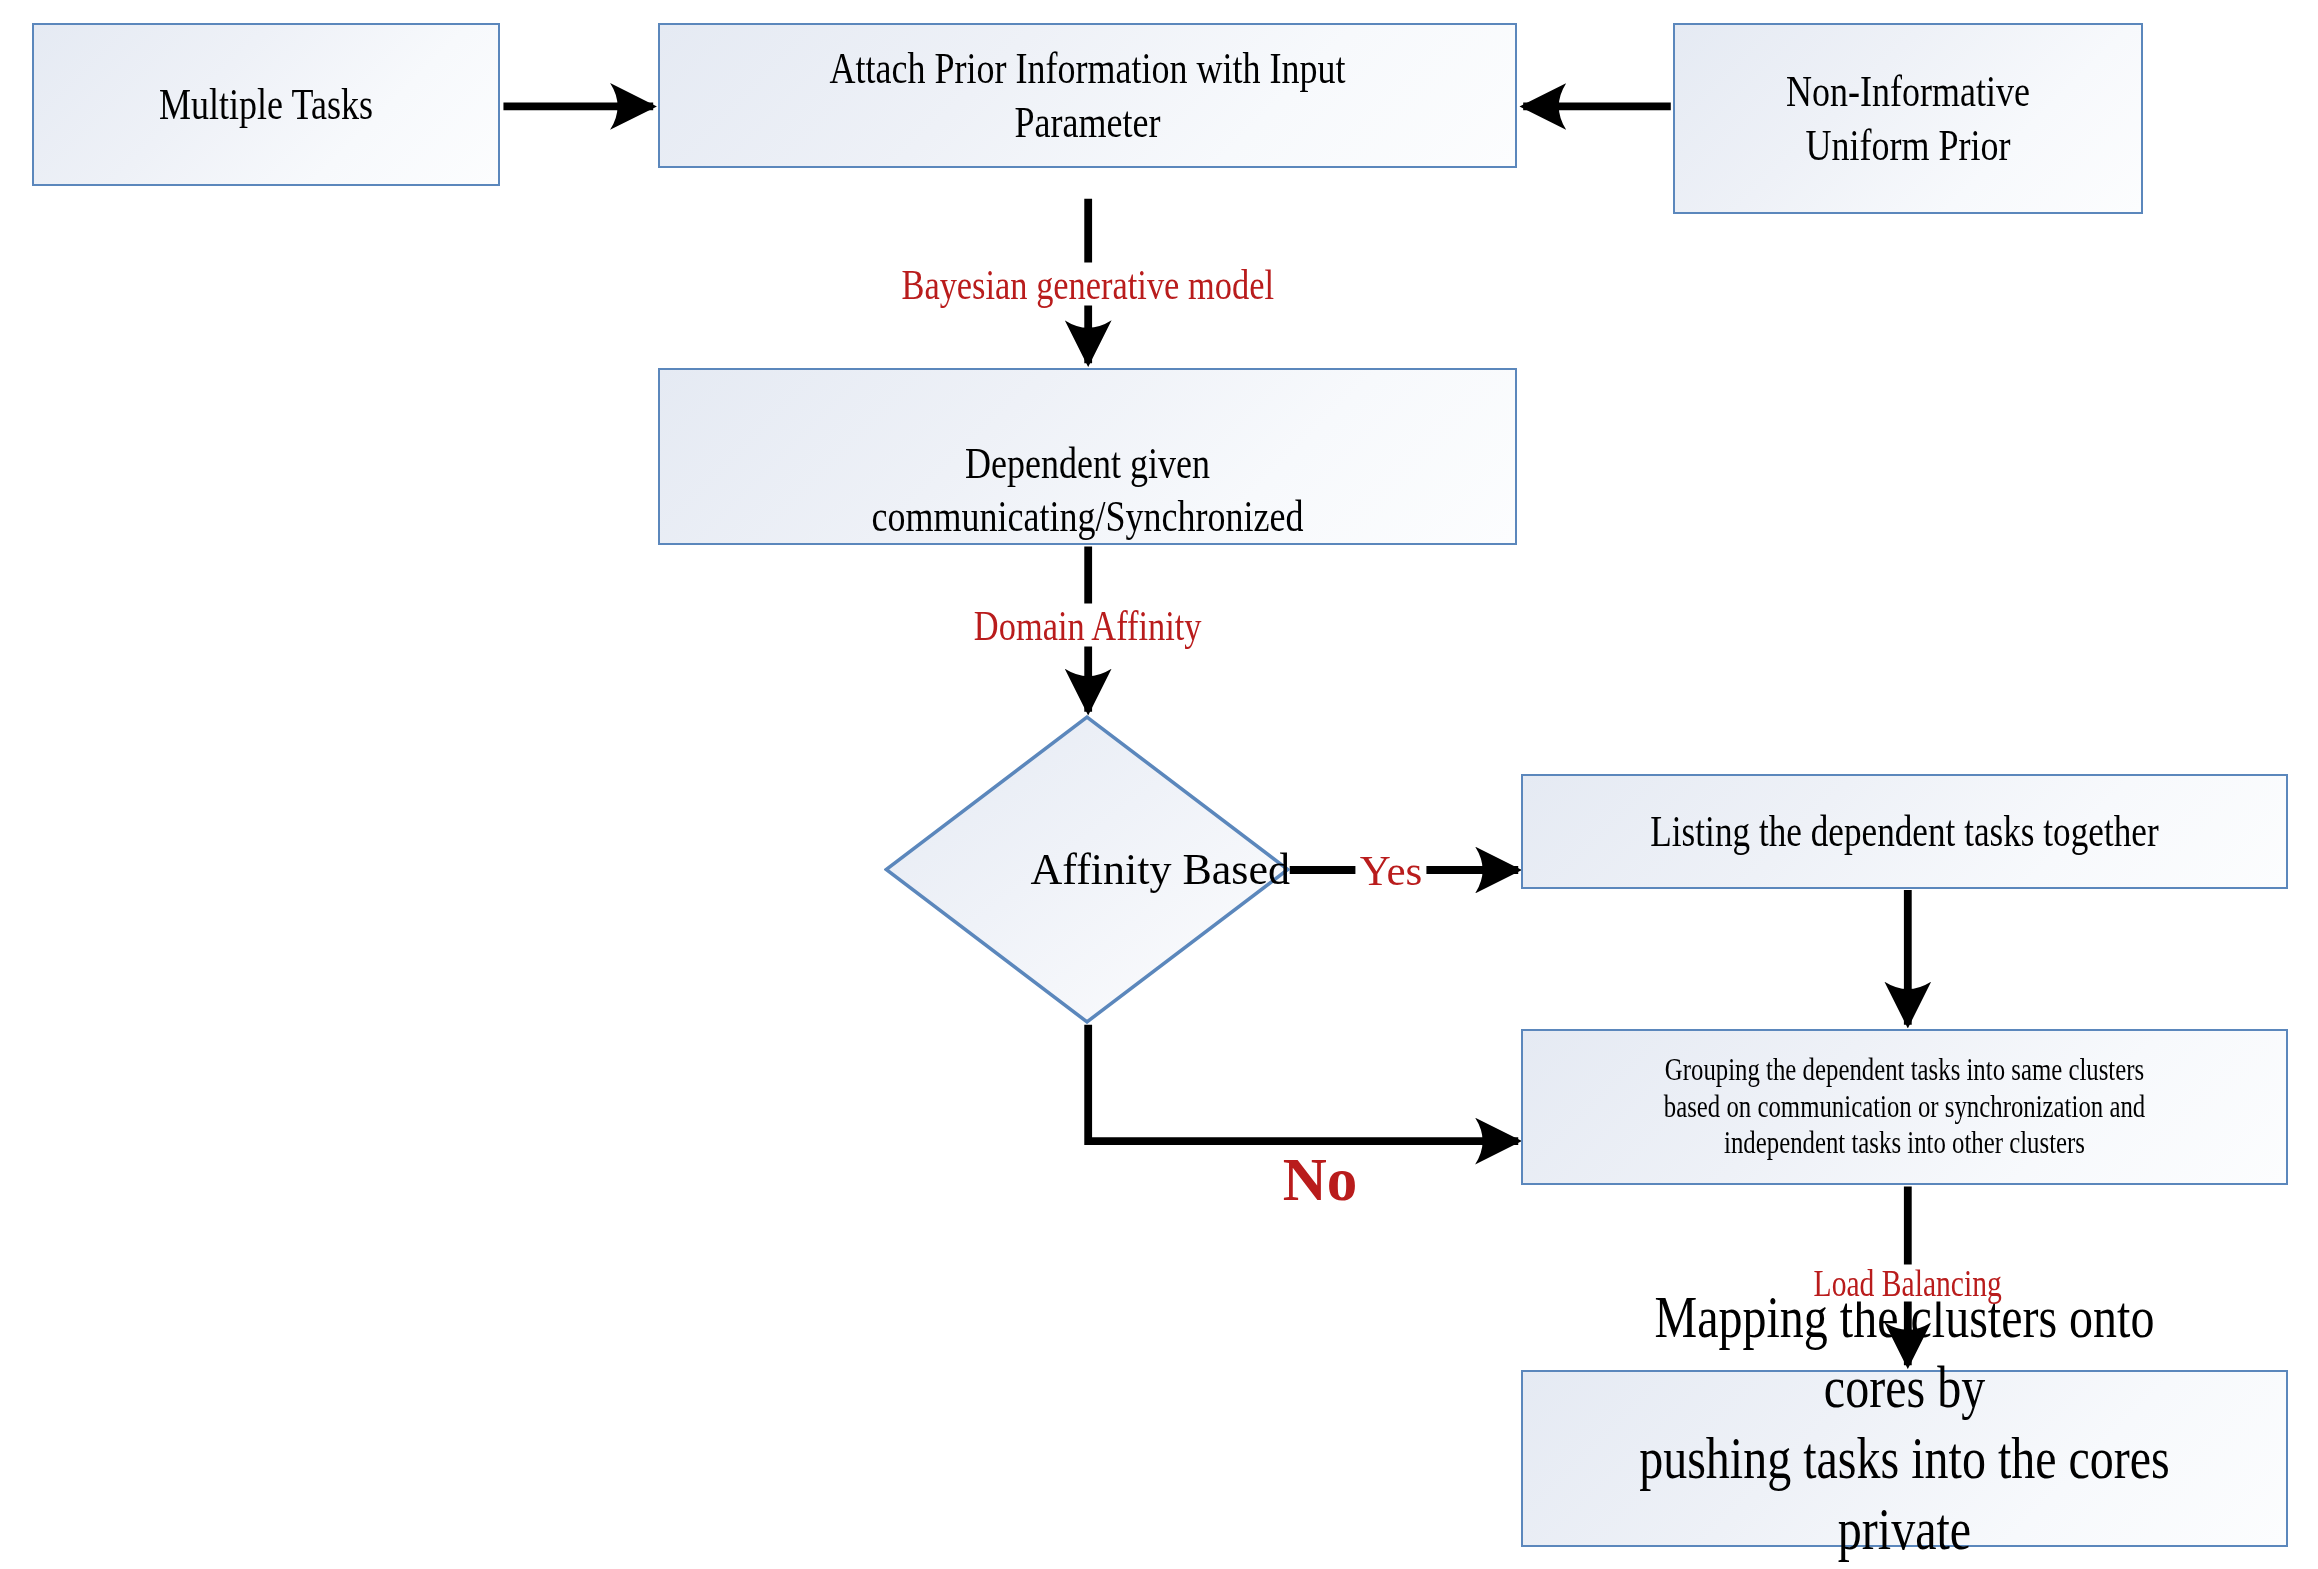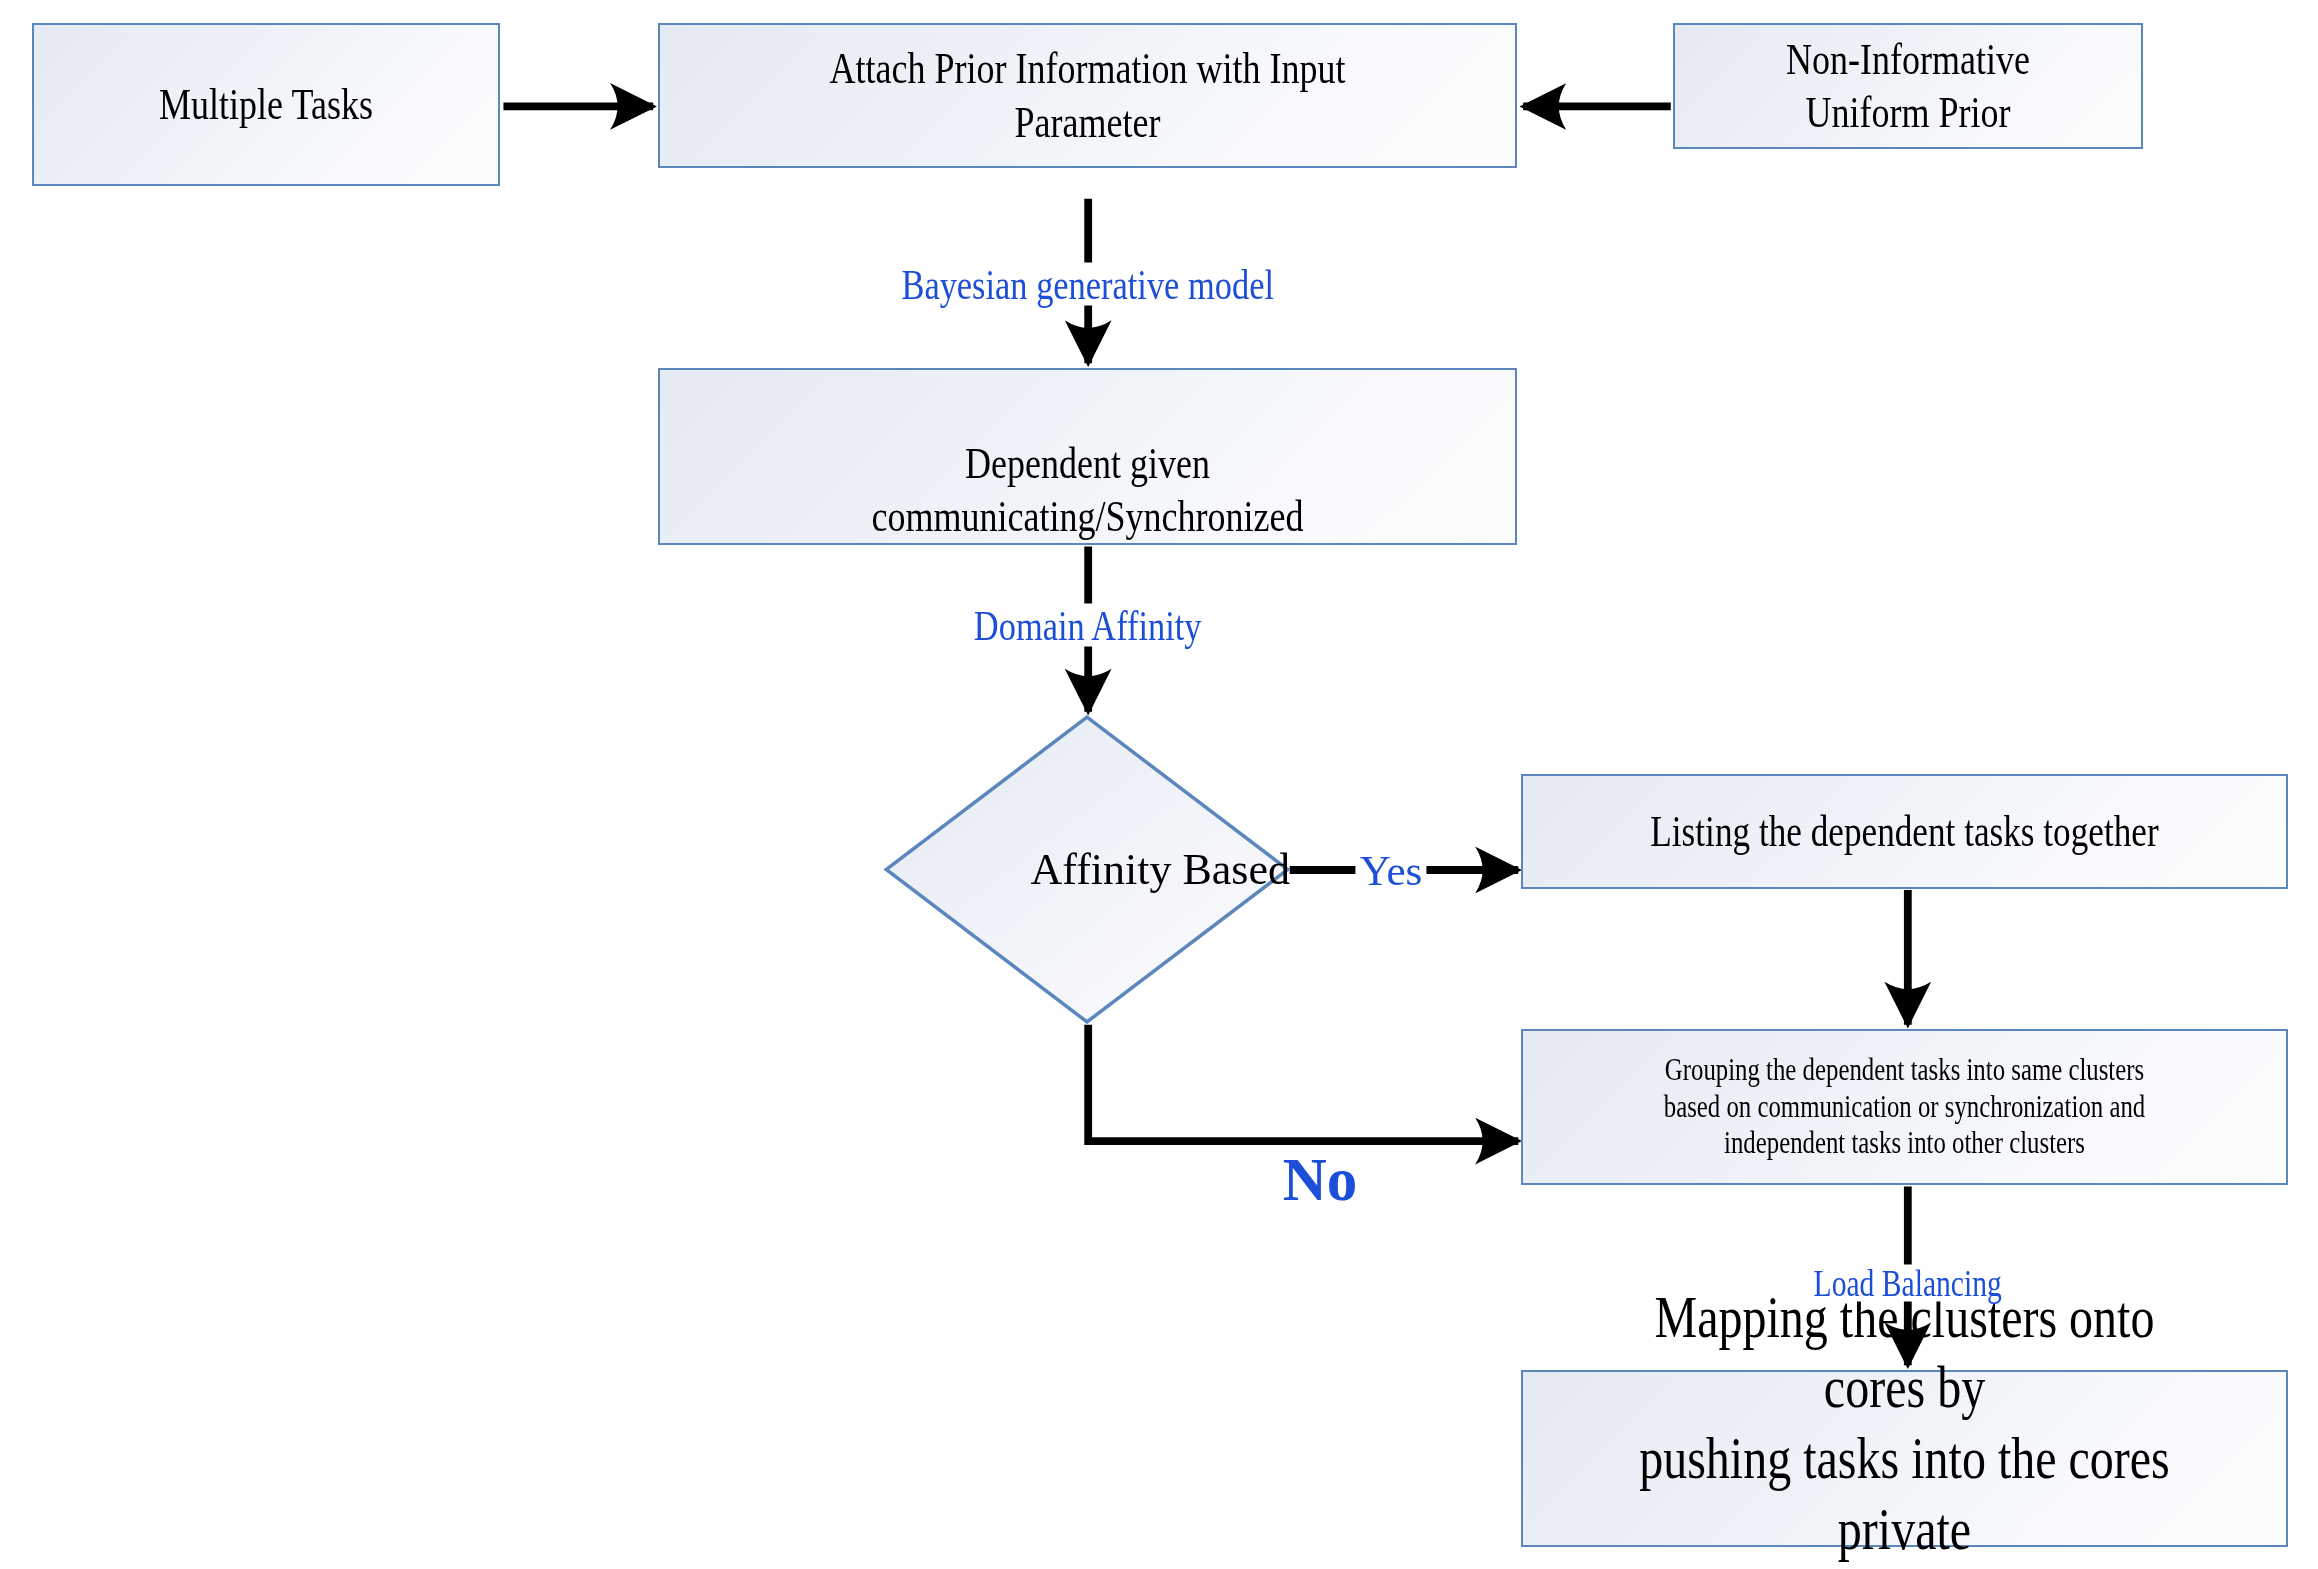--- a/index.html
+++ b/index.html
@@ -68,21 +68,21 @@
     height: 100%;
     display: flex;
     align-items: center;
     justify-content: flex-end;
     text-align: center;
     color: #000000;
     z-index: 3;
   }
   .edge-label {
     position: absolute;
-    color: #1d4ed8;
+    color: #b91c1c;
     background: #ffffff;
     white-space: nowrap;
     z-index: 3;
     text-align: center;
     line-height: 1;
     padding: 0 4.3px;
   }
   .edge-label .txt {
     display: inline-block;
     transform: scaleX(0.80);
@@ -123,21 +123,21 @@
 
   <div class="node" style="left:32px; top:23px; width:468px; height:163px; font-size:45px;">
     <span class="txt">Multiple Tasks</span>
   </div>
 
   <div class="node" style="left:658px; top:23px; width:859px; height:145px; font-size:45px;">
     <span class="txt">Attach Prior Information with Input
 Parameter</span>
   </div>
 
-  <div class="node" style="left:1673px; top:23px; width:470px; height:126px; font-size:45px;">
+  <div class="node" style="left:1673px; top:23px; width:470px; height:191px; font-size:45px;">
     <span class="txt">Non-Informative
 Uniform Prior</span>
   </div>
 
   <div class="node" style="left:658px; top:368px; width:859px; height:177px; font-size:45px;align-items:flex-end;">
     <span class="txt">Dependent given
 communicating/Synchronized</span>
   </div>
 
   <div class="diamond" style="left:884px; top:715px; width:406px; height:309px;">

